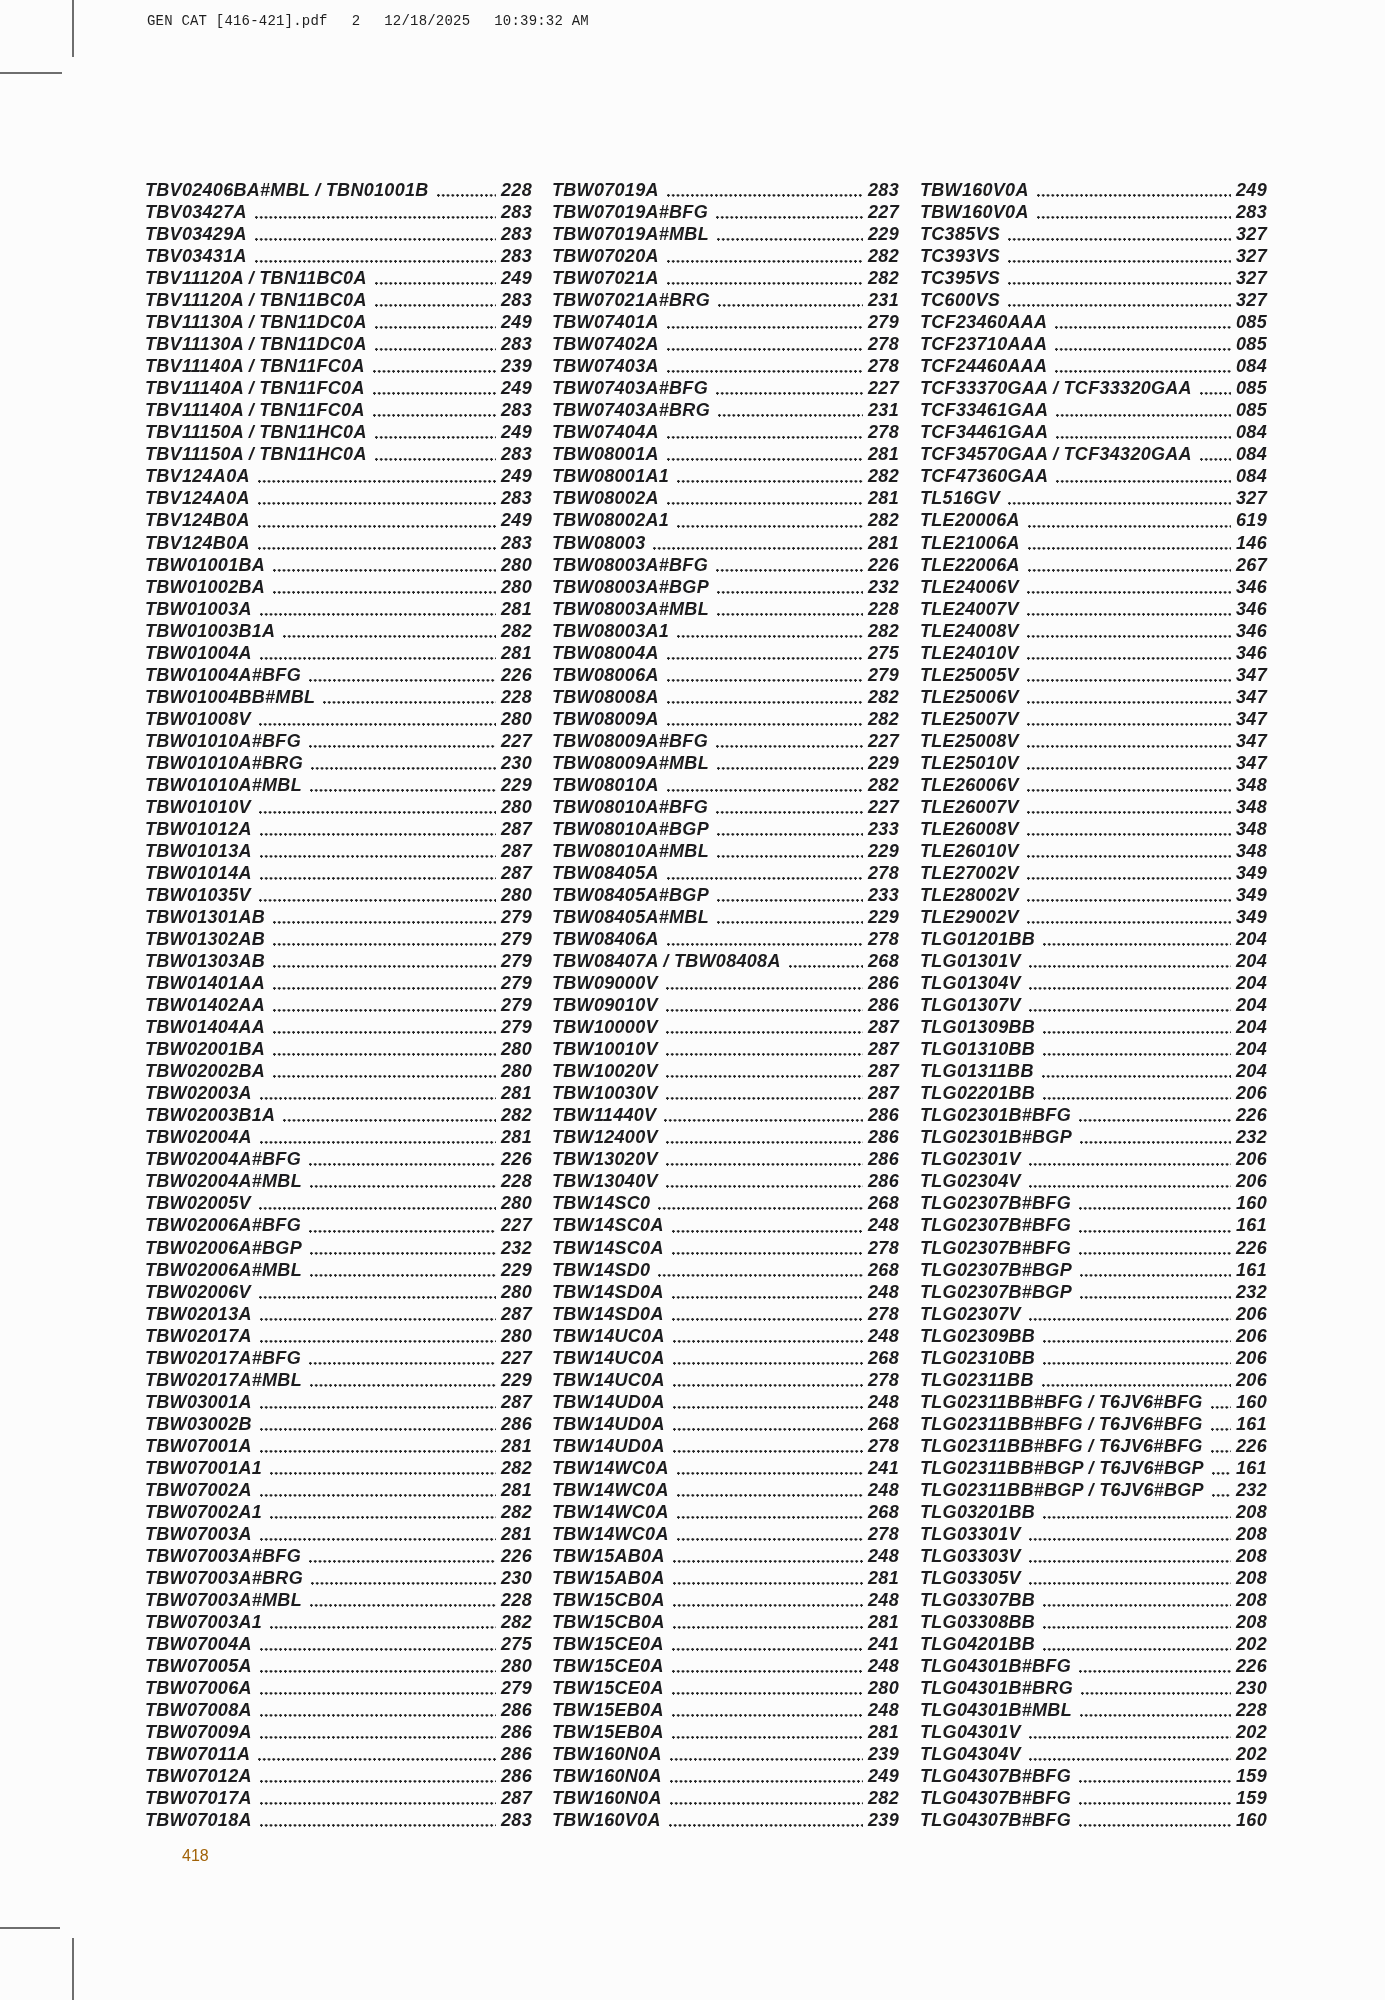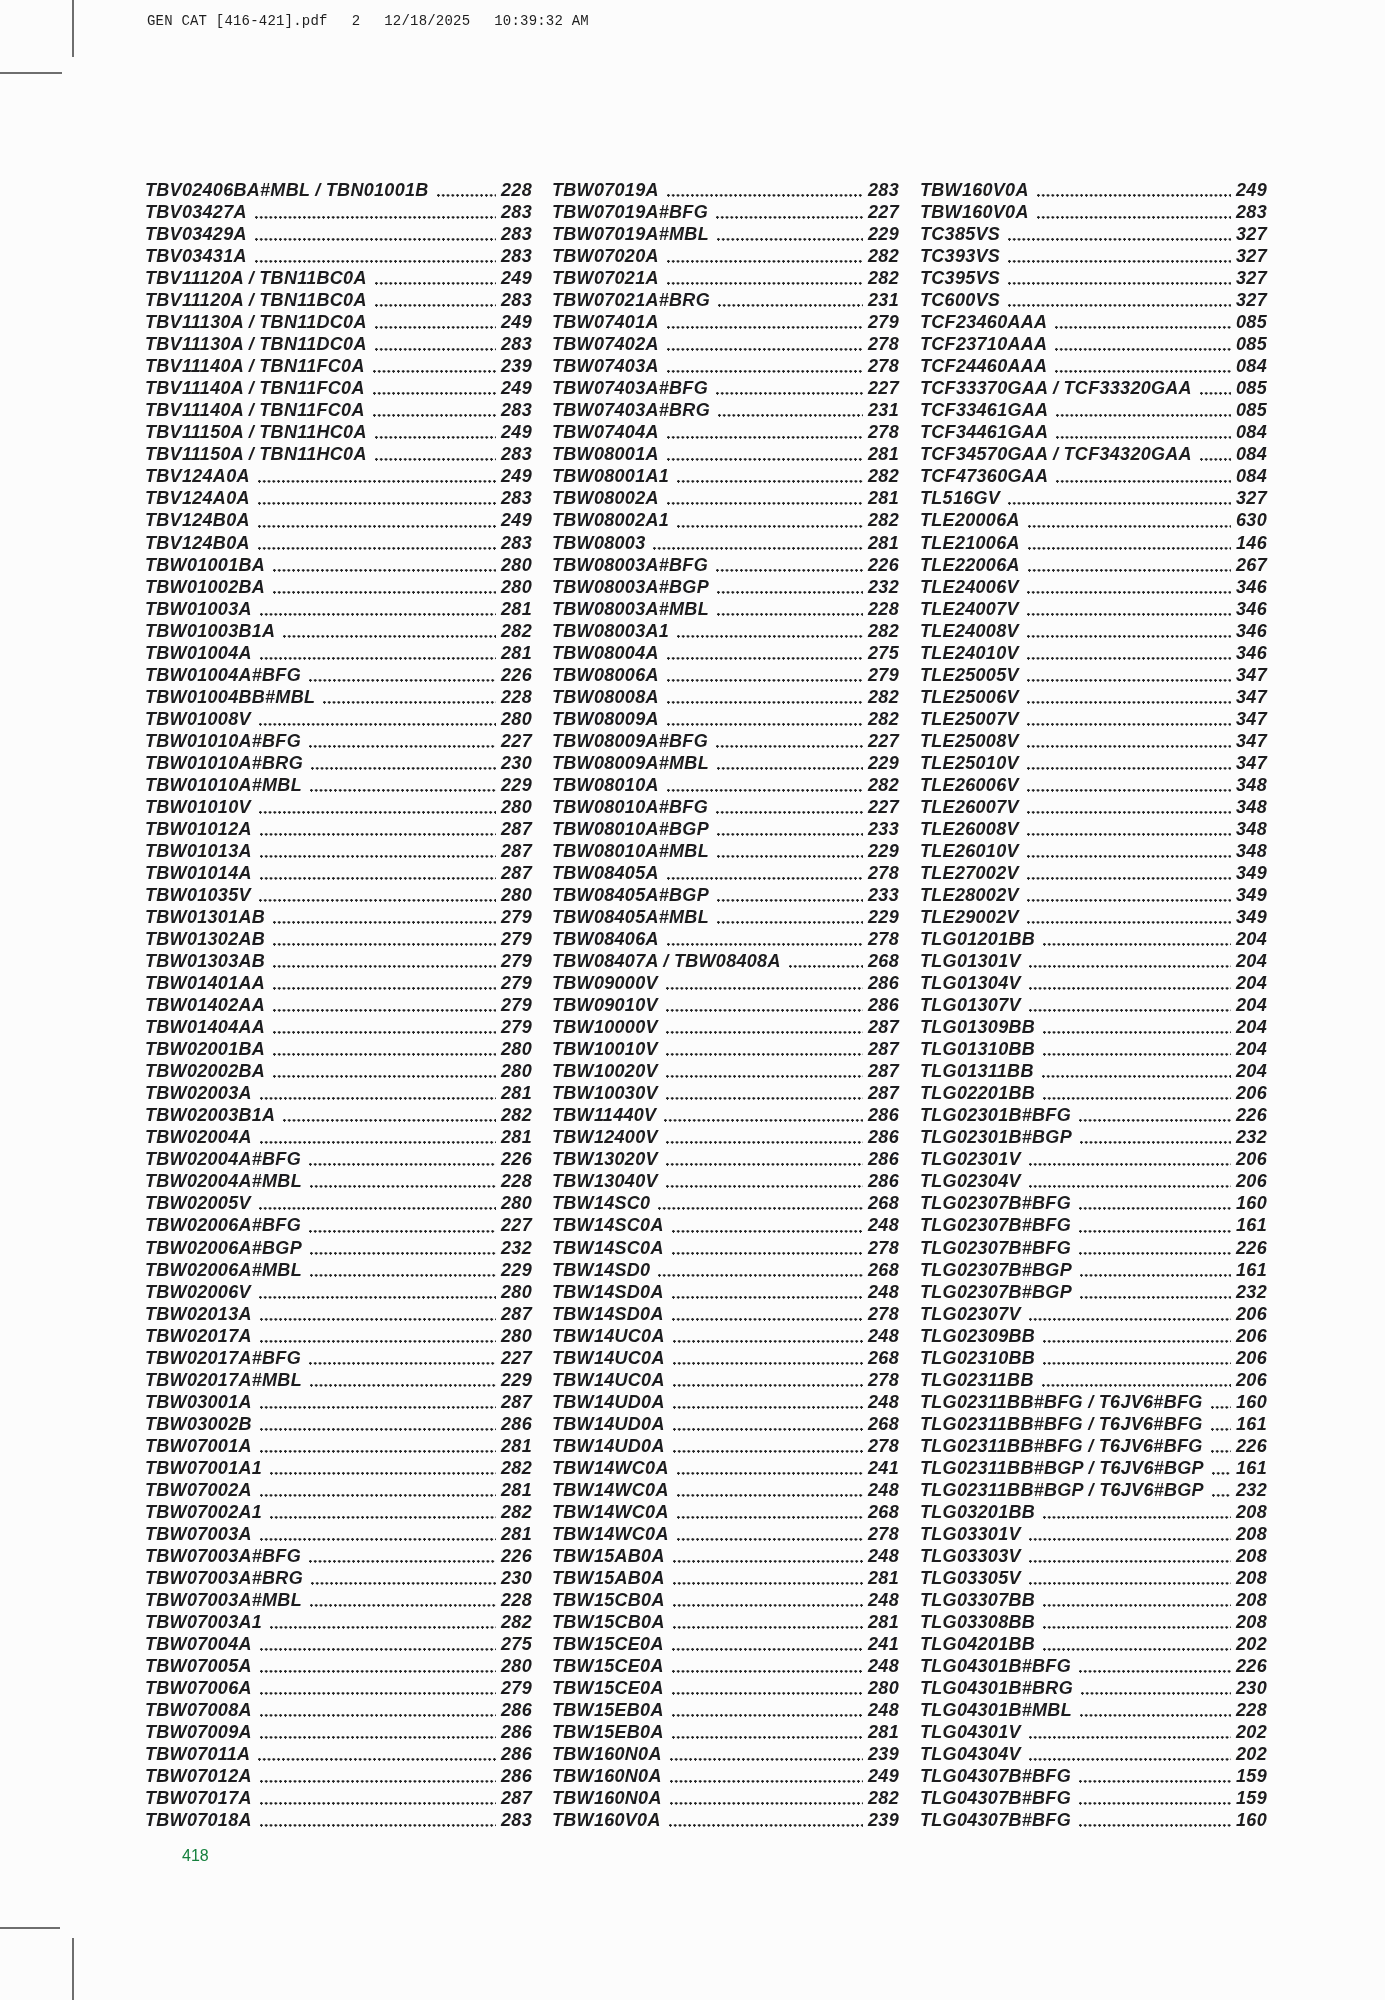--- a/index.html
+++ b/index.html
@@ -44,21 +44,21 @@
   .dots::after {
     content:""; position:absolute; left:0; right:0; bottom:4px; height:3px;
     background-image:radial-gradient(circle at 1.4px 1.4px, #222 1.1px, transparent 1.45px);
     background-size:4.8px 3px; background-repeat:repeat-x;
   }
   .pg { flex:0 0 auto; text-align:right; }
 
   
   .folio {
     position:absolute; left:182px; top:1847px;
-    font-size:16px; font-weight:400; color:#15803d; letter-spacing:0px;
+    font-size:16px; font-weight:400; color:#a16207; letter-spacing:0px;
   }
 </style>
 </head>
 <body>
 
 <div class="page">
 
   <div class="pdf-header">
     <span>GEN CAT [416-421].pdf</span><span>2</span><span>12/18/2025</span><span>10:39:32 AM</span>
   </div>
@@ -894,21 +894,21 @@
         <span class="pg">084</span>
       </div>
       <div class="row">
         <span class="code">TL516GV</span>
         <span class="dots"></span>
         <span class="pg">327</span>
       </div>
       <div class="row">
         <span class="code">TLE20006A</span>
         <span class="dots"></span>
-        <span class="pg">630</span>
+        <span class="pg">619</span>
       </div>
       <div class="row">
         <span class="code">TLE21006A</span>
         <span class="dots"></span>
         <span class="pg">146</span>
       </div>
       <div class="row">
         <span class="code">TLE22006A</span>
         <span class="dots"></span>
         <span class="pg">267</span>

